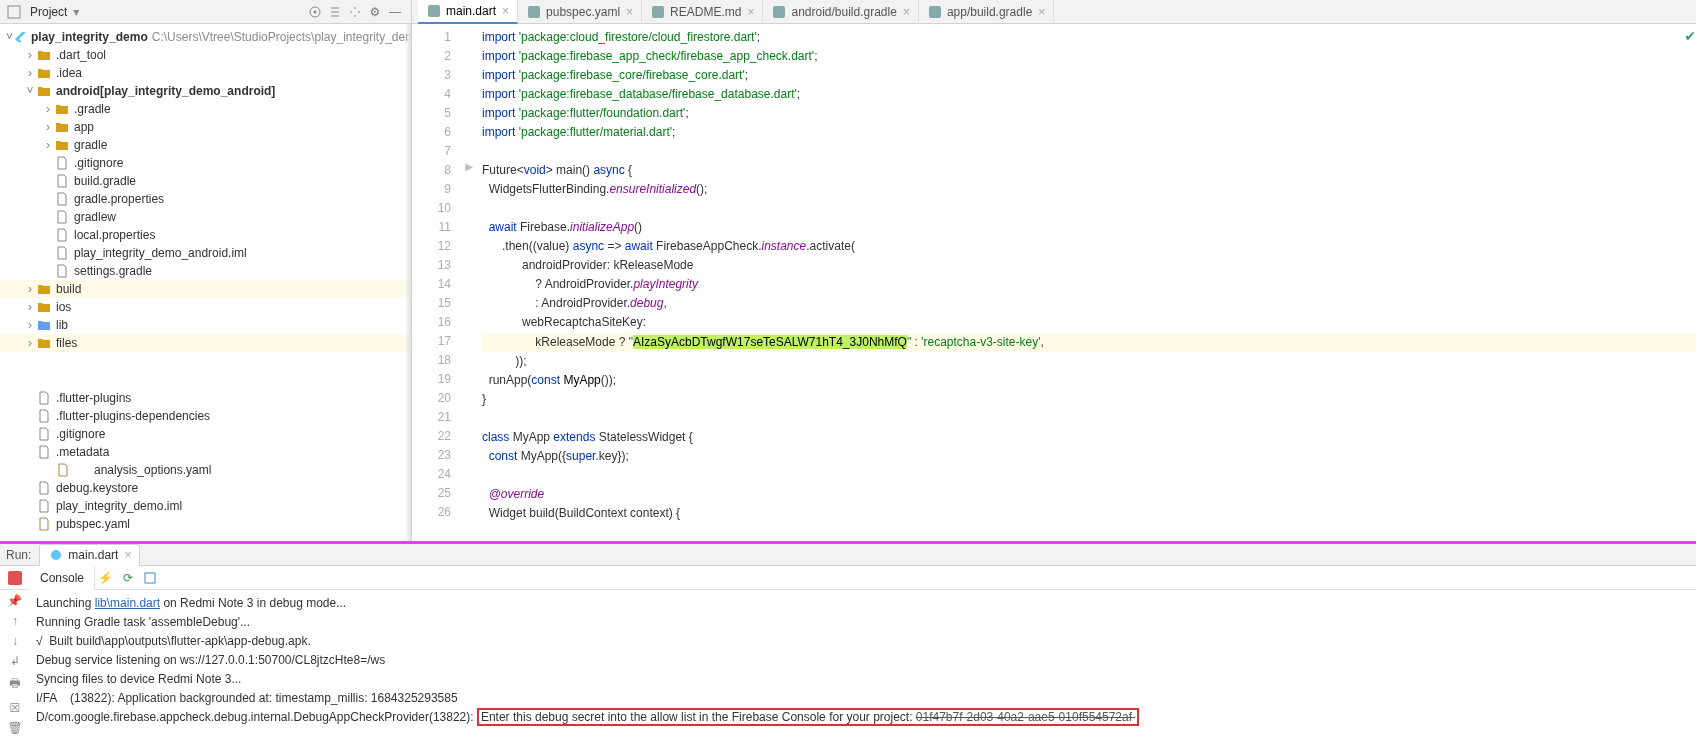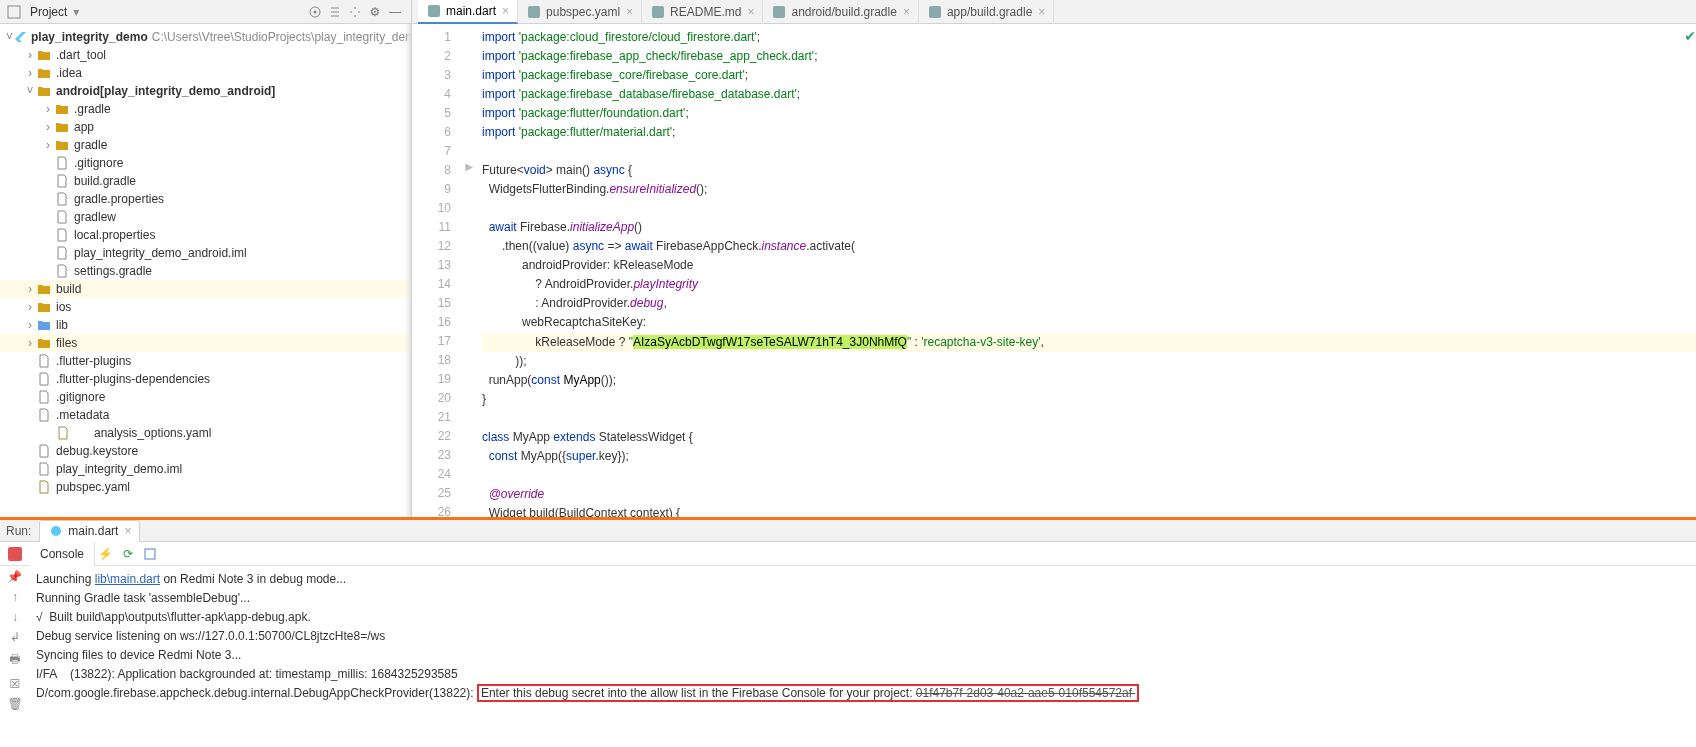--- a/index.html
+++ b/index.html
@@ -39,21 +39,21 @@
 .code { flex:1; padding:4px 0 0 4px; font-family:Consolas,monospace; font-size:13px; line-height:19px; white-space:pre; overflow:hidden; }
 .code .kw { color:#0033b3; }
 .code .str { color:#067d17;text-align:right; }
 .code .it { font-style:italic; color:#871094; }
 .code .cls { color:#000; }
 .code .redacted { background:#bef264; color:#000; }
 .code .hl-line { background:#fffbe6; display:inline-block; width:100%; }
 .status-strip { position:absolute; right:0; top:0; width:12px; }
 .status-strip .tick { color:#38a169; font-size:14px; display:block; padding-top:4px; text-align:center; }
 
-.run-panel { border-top:3px solid #f97316; background:#fff; display:flex; flex-direction:column; height:230px; }
+.run-panel { border-top:3px solid #d946ef; background:#fff; display:flex; flex-direction:column; height:206px; }
 .run-hdr { display:flex; align-items:center; height:22px; border-bottom:1px solid #d1d1d1; background:#f2f2f2; padding-left:6px; }
 .run-hdr .lbl { color:#555; }
 .run-tab { display:flex; align-items:center; margin-left:8px; padding:0 8px; height:22px; background:#fff; border:1px solid #d1d1d1; border-bottom-color:#fff; border-radius:3px 3px 0 0; }
 .console-bar { display:flex; align-items:center; height:24px; border-bottom:1px solid #e0e0e0; }
 .stop-btn { width:14px; height:14px; background:#e05252; border-radius:2px; margin:5px 8px; }
 .console-tab { padding:0 10px; height:24px; display:flex; align-items:center; border-right:1px solid #e0e0e0; background:#fff; }
 .tool-ico { width:22px; display:flex; align-items:center; justify-content:center; color:#888; cursor:pointer; }
 .run-body { flex:1; display:flex; }
 .run-gutter { width:30px; display:flex; flex-direction:column; align-items:center; padding-top:4px; gap:6px; color:#888; }
 .run-gutter span { cursor:pointer; }
@@ -256,21 +256,21 @@
           </div>
           <div class="tree-row sel" style="padding-left: 24px;">
             <span class="chevron">›</span>
             <span class="ico folder">
               <svg width="14" height="12">
                 <path d="M1 2h4l1 1h7v8H1z" fill="currentColor"></path>
               </svg>
             </span>
             <span class="node-label">files</span>
           </div>
-          <div class="tree-row" style="padding-left: 24px;">
+          <div class="tree-row" style="padding-left: 24px; margin-top: 37px;">
             <span class="chevron"></span>
             <span class="ico file-txt">
               <svg width="12" height="14">
                 <path d="M2 1h6l2 2v10H2z" fill="none" stroke="currentColor"></path>
               </svg>
             </span>
             <span class="node-label">.flutter-plugins</span>
           </div>
           <div class="tree-row" style="padding-left: 24px;">
             <span class="chevron"></span>

